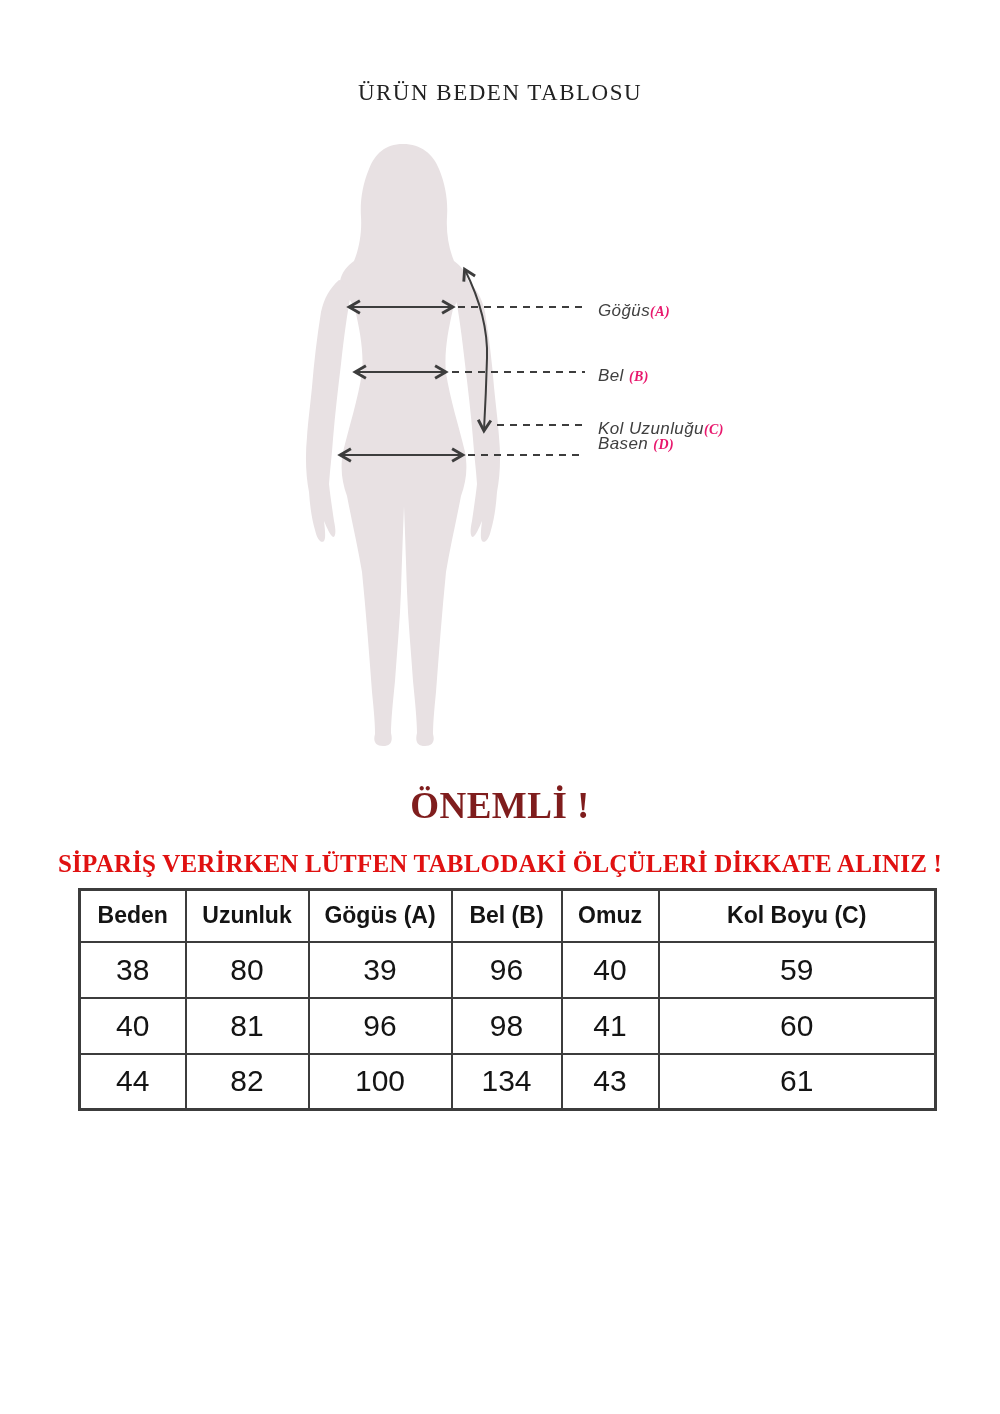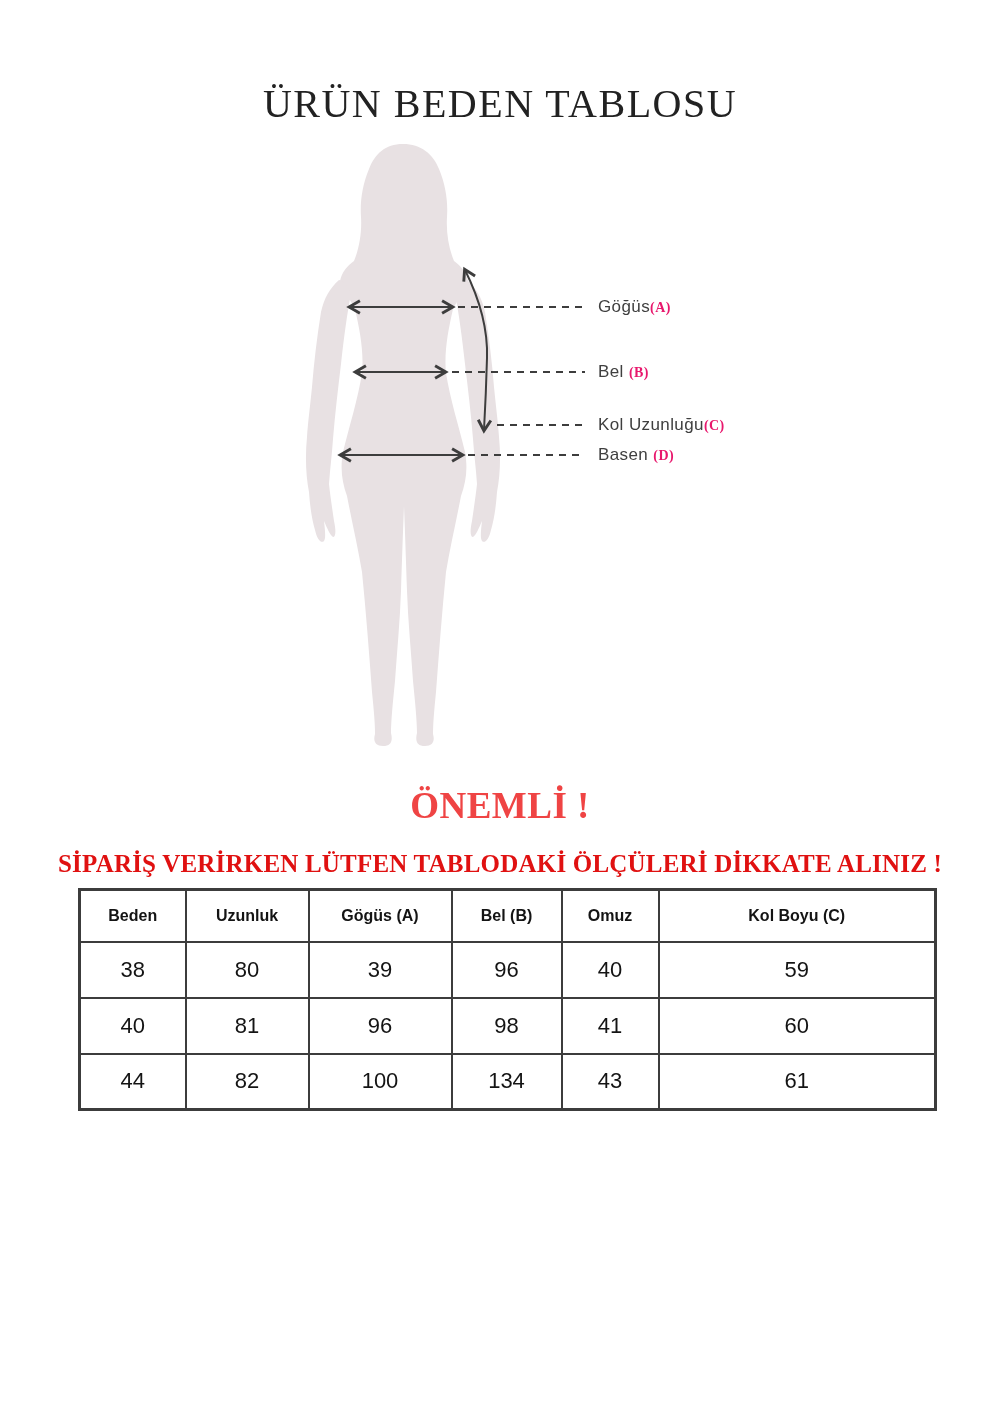--- a/index.html
+++ b/index.html
@@ -3,60 +3,60 @@
 <meta charset="utf-8">
 <style>
   * { margin:0; padding:0; box-sizing:border-box; }
   html,body { background:#ffffff; }
   .page {
     position:relative; width:1000px; height:1414px; background:#ffffff;
     font-family:"Liberation Sans", sans-serif; overflow:hidden;
   }
   .title {
     position:absolute; top:80px; left:0; width:100%; text-align:center;
-    font-family:"Liberation Serif", serif; font-size:40px; color:#222222;
+    font-family:"Liberation Serif", serif; font-size:23px; color:#222222;
     letter-spacing:1.5px; font-weight:400;
   }
   .figure-svg { position:absolute; left:260px; top:130px; }
 
   .diagram-label {
-    position:absolute; left:598px; height:20px; line-height:20px;
-    color:#3f3f3f; font-size:17px; letter-spacing:0.4px; white-space:nowrap;
+    position:absolute; left:598px; height:20px; line-height:28px;
+    color:#3f3f3f; font-size:17px; letter-spacing:0.4px; white-space:nowrap;font-style:italic;
   }
   .diagram-label .letter {
     color:#e8186d; font-family:"Liberation Serif", serif;
     font-weight:700; font-size:14px;
   }
   .label-gogus { top:297px; }
   .label-bel   { top:362px; }
   .label-kol   { top:415px; }
-  .label-basen { top:445px; }
+  .label-basen { top:430px; }
 
   .important {
     position:absolute; top:784px; left:0; width:100%; text-align:center;
-    color:#ef4444; font-family:"Liberation Serif", serif;
+    color:#7f1d1d; font-family:"Liberation Serif", serif;
     font-weight:700; font-size:37px; letter-spacing:0.5px;
   }
   .warning-line {
     position:absolute; top:842px; left:0; width:100%; text-align:center;
     color:#e01111; font-family:"Liberation Serif", serif;
     font-weight:700; font-size:25px; letter-spacing:0.2px;margin-top:8px;
   }
 
   .size-table {
     position:absolute; left:78px; top:888px; width:856px;
     border-collapse:collapse; table-layout:fixed;
     border:3px solid #3c3c3c;
   }
   .size-table th, .size-table td {
     border:2px solid #3c3c3c; text-align:center; vertical-align:middle;
     color:#141414;
   }
-  .size-table th { height:52px; font-size:16px; font-weight:700; }
-  .size-table td { height:56px; font-size:22px; font-weight:400; }
+  .size-table th { height:52px; font-size:23px; font-weight:700; }
+  .size-table td { height:56px; font-size:30px; font-weight:400; }
 </style>
 </head>
 <body>
 
 <div class="page">
 
   <div class="title">ÜRÜN BEDEN TABLOSU</div>
 
   <svg class="figure-svg" width="340" height="640" viewBox="260 130 340 640">
     <defs>

